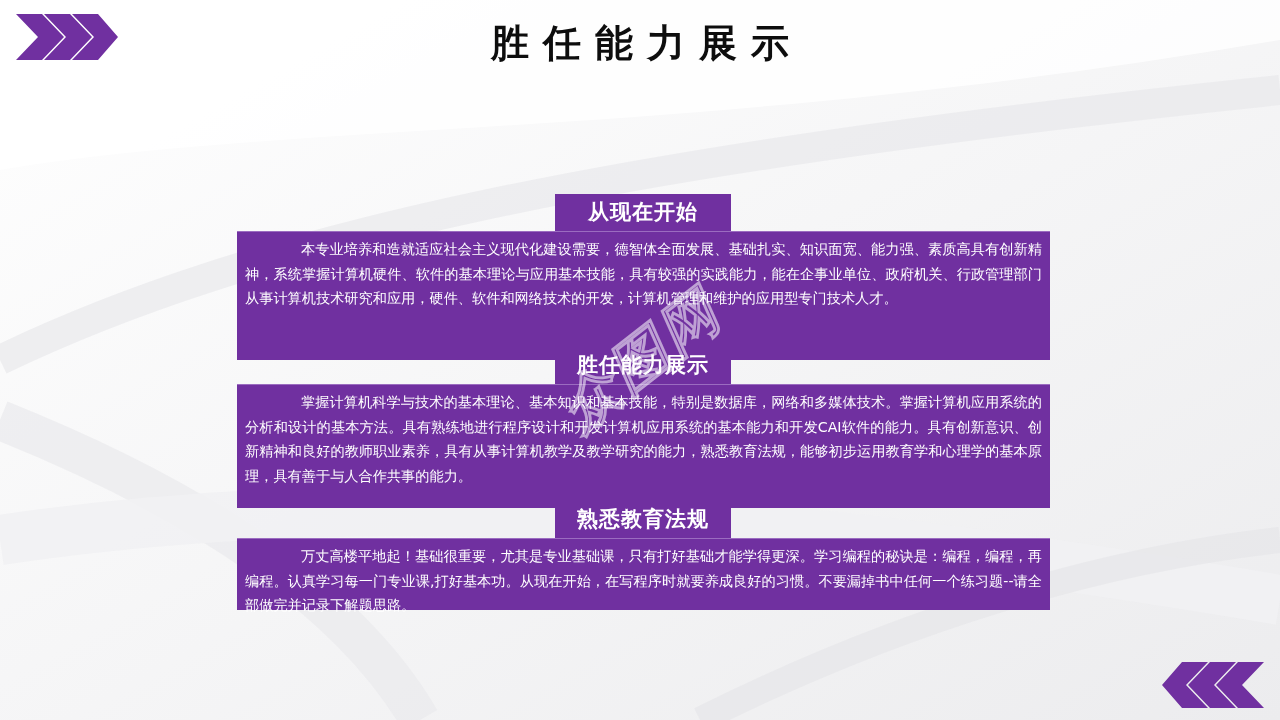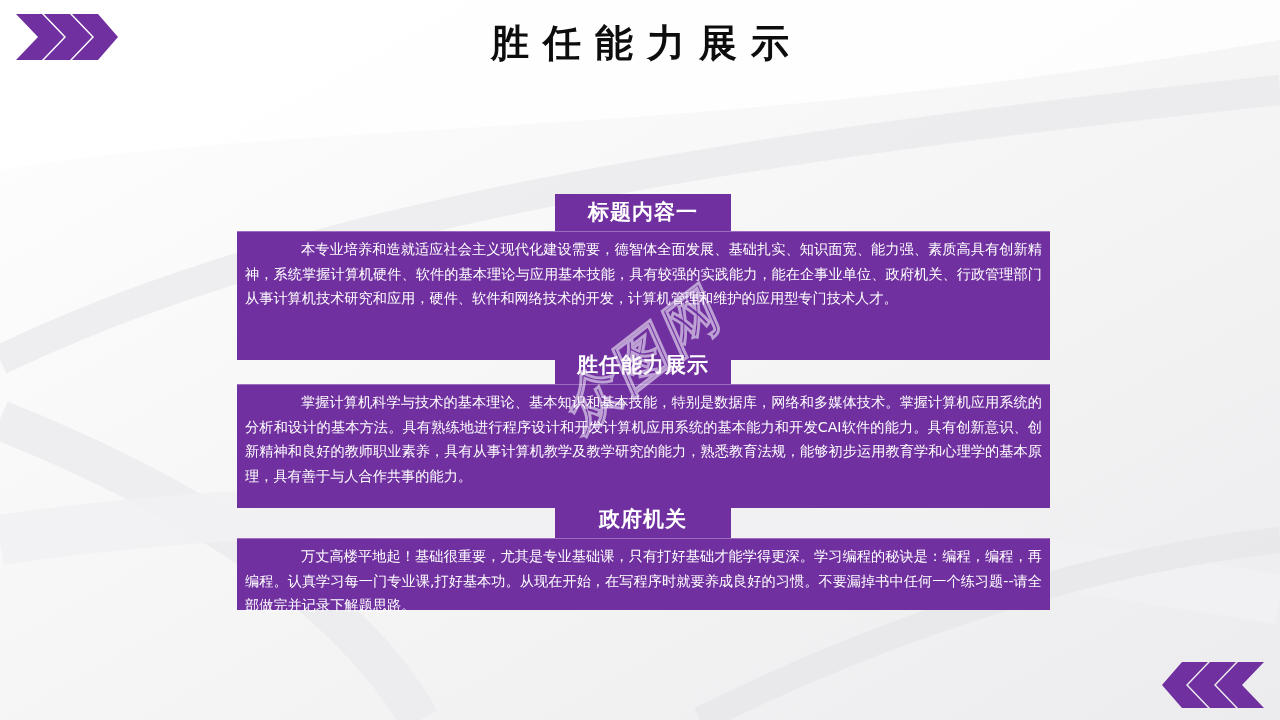--- a/index.html
+++ b/index.html
@@ -56,27 +56,27 @@
 </svg>
 
 <svg class="chev-tl" viewBox="0 0 104 50">
   <polygon points="2,2 28,2 50,25 28,48 2,48 24,25" fill="#7030a0"></polygon>
   <polygon points="30,2 56,2 78,25 56,48 30,48 52,25" fill="#7030a0"></polygon>
   <polygon points="58,2 84,2 104,25 84,48 58,48 80,25" fill="#7030a0"></polygon>
 </svg>
 
 <div class="title">胜任能力展示</div>
 
-<div class="tab" style="top:194px;">标题内容一</div>
+<div class="tab" style="top:194px;">从现在开始</div>
 <div class="box" style="top:231px; height:129px;">本专业培养和造就适应社会主义现代化建设需要，德智体全面发展、基础扎实、知识面宽、能力强、素质高具有创新精神，系统掌握计算机硬件、软件的基本理论与应用基本技能，具有较强的实践能力，能在企事业单位、政府机关、行政管理部门从事计算机技术研究和应用，硬件、软件和网络技术的开发，计算机管理和维护的应用型专门技术人才。</div>
 
 <div class="tab" style="top:347px;">胜任能力展示</div>
 <div class="box" style="top:384px; height:124px;">掌握计算机科学与技术的基本理论、基本知识和基本技能，特别是数据库，网络和多媒体技术。掌握计算机应用系统的分析和设计的基本方法。具有熟练地进行程序设计和开发计算机应用系统的基本能力和开发CAI软件的能力。具有创新意识、创新精神和良好的教师职业素养，具有从事计算机教学及教学研究的能力，熟悉教育法规，能够初步运用教育学和心理学的基本原理，具有善于与人合作共事的能力。</div>
 
-<div class="tab" style="top:501px;">政府机关</div>
+<div class="tab" style="top:501px;">熟悉教育法规</div>
 <div class="box" style="top:538px; height:72px;">万丈高楼平地起！基础很重要，尤其是专业基础课，只有打好基础才能学得更深。学习编程的秘诀是：编程，编程，再编程。认真学习每一门专业课,打好基本功。从现在开始，在写程序时就要养成良好的习惯。不要漏掉书中任何一个练习题--请全部做完并记录下解题思路。</div>
 
 <div class="watermark">众图网</div>
 
 <svg class="chev-br" viewBox="0 0 104 50">
   <polygon points="102,2 76,2 54,25 76,48 102,48 80,25" fill="#7030a0"></polygon>
   <polygon points="74,2 48,2 26,25 48,48 74,48 52,25" fill="#7030a0"></polygon>
   <polygon points="46,2 20,2 0,25 20,48 46,48 24,25" fill="#7030a0"></polygon>
 </svg>
 

